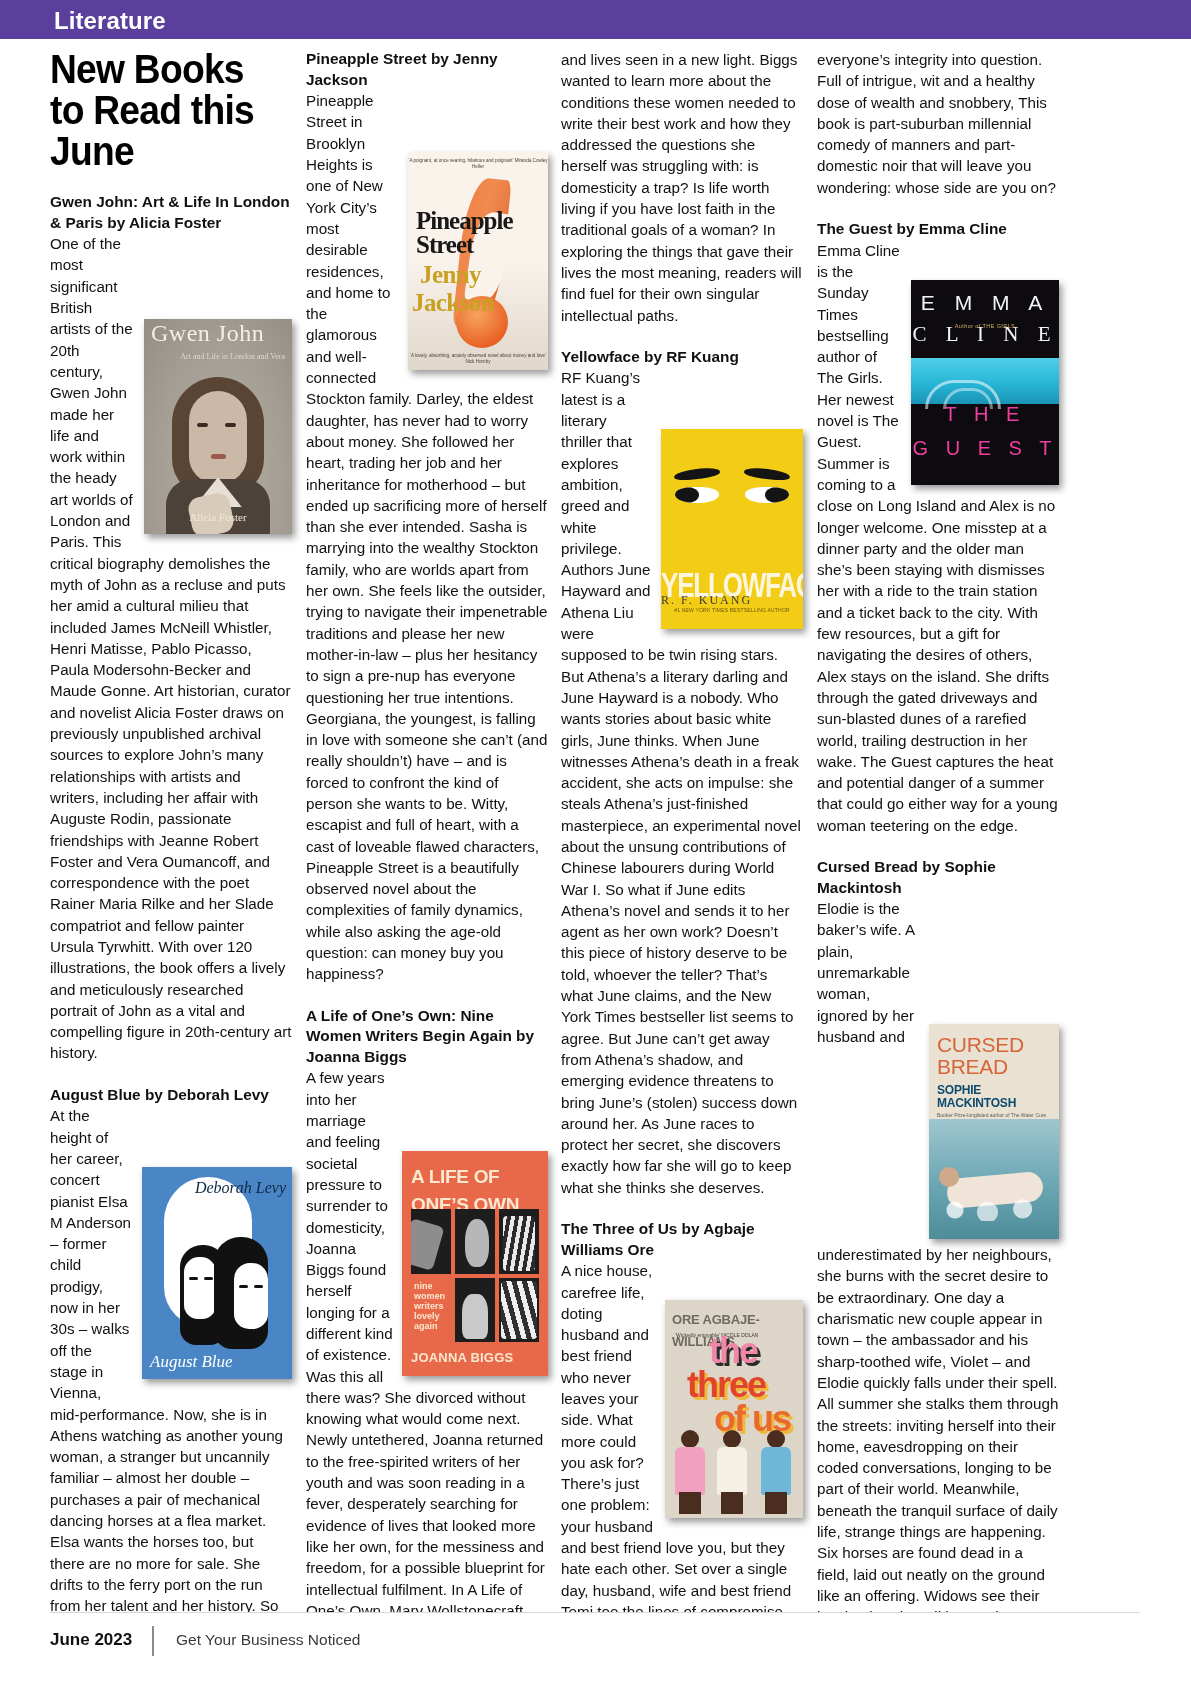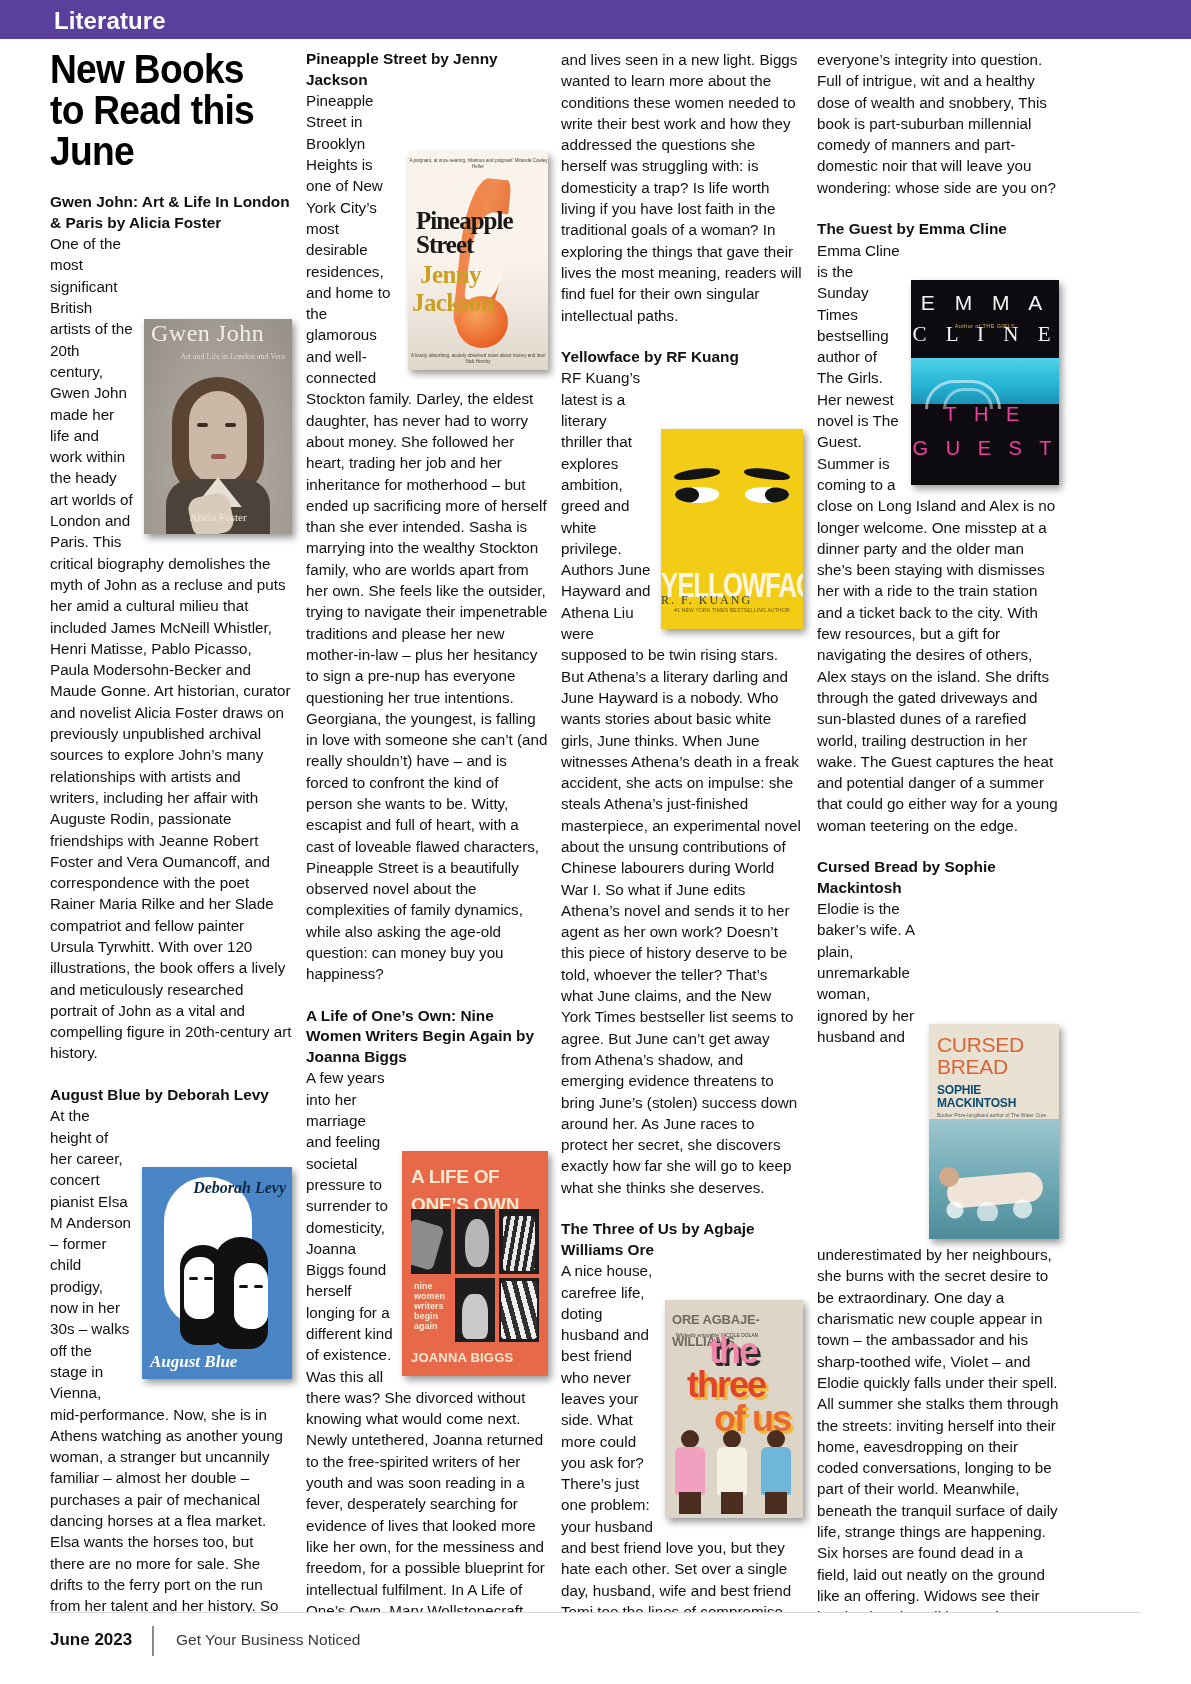--- a/index.html
+++ b/index.html
@@ -278,21 +278,21 @@
       <div class="hand"></div>
       <div style="position:absolute;left:0;right:0;bottom:6px;text-align:center;font-size:11px;color:#efe9dc;font-family:'Liberation Serif',serif;">Alicia Foster</div>
     </div>
 
     <div class="body">One of the most significant British artists of the 20th century, Gwen John made her life and work within the heady art worlds of London and Paris. This critical biography demolishes the myth of John as a recluse and puts her amid a cultural milieu that included James McNeill Whistler, Henri Matisse, Pablo Picasso, Paula Modersohn-Becker and Maude Gonne. Art historian, curator and novelist Alicia Foster draws on previously unpublished archival sources to explore John’s many relationships with artists and writers, including her affair with Auguste Rodin, passionate friendships with Jeanne Robert Foster and Vera Oumancoff, and correspondence with the poet Rainer Maria Rilke and her Slade compatriot and fellow painter Ursula Tyrwhitt. With over 120 illustrations, the book offers a lively and meticulously researched portrait of John as a vital and compelling figure in 20th-century art history.</div>
 
     <div class="gap"></div>
 
     <div class="bktitle">August Blue by Deborah Levy</div>
 
-    <div class="cover cv-august" style="float:right;margin-top:62px;font-weight:bold;">
+    <div class="cover cv-august" style="float:right;margin-top:62px;">
       <div class="oval"></div>
       <div class="auth">Deborah Levy</div>
       <div class="f1"></div>
       <div class="f1f"></div>
       <div class="f2"></div>
       <div class="f2f"></div>
       <div class="e1"></div>
       <div class="e2"></div>
       <div class="e3"></div>
       <div class="e4"></div>
@@ -331,21 +331,21 @@
         <div class="ph p1">
             <i></i>
           </div>
         <div class="ph p2">
             <i></i>
           </div>
         <div class="ph p3">
             <i></i>
           </div>
         <div class="ph p4">
-          <span class="cap">nine women writers begin again</span>
+          <span class="cap">nine women writers lovely again</span>
         </div>
         <div class="ph p5">
             <i></i>
           </div>
         <div class="ph p6">
             <i></i>
           </div>
       </div>
       <div class="auth">JOANNA BIGGS</div>
     </div>

